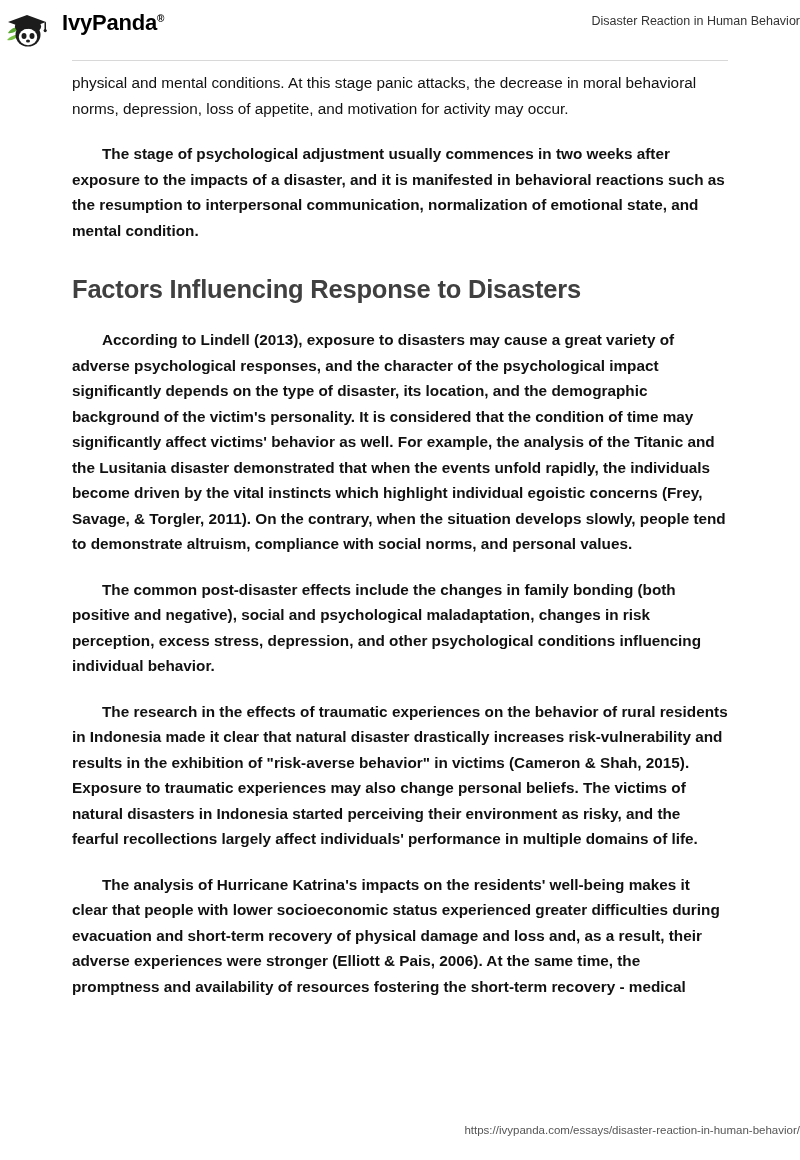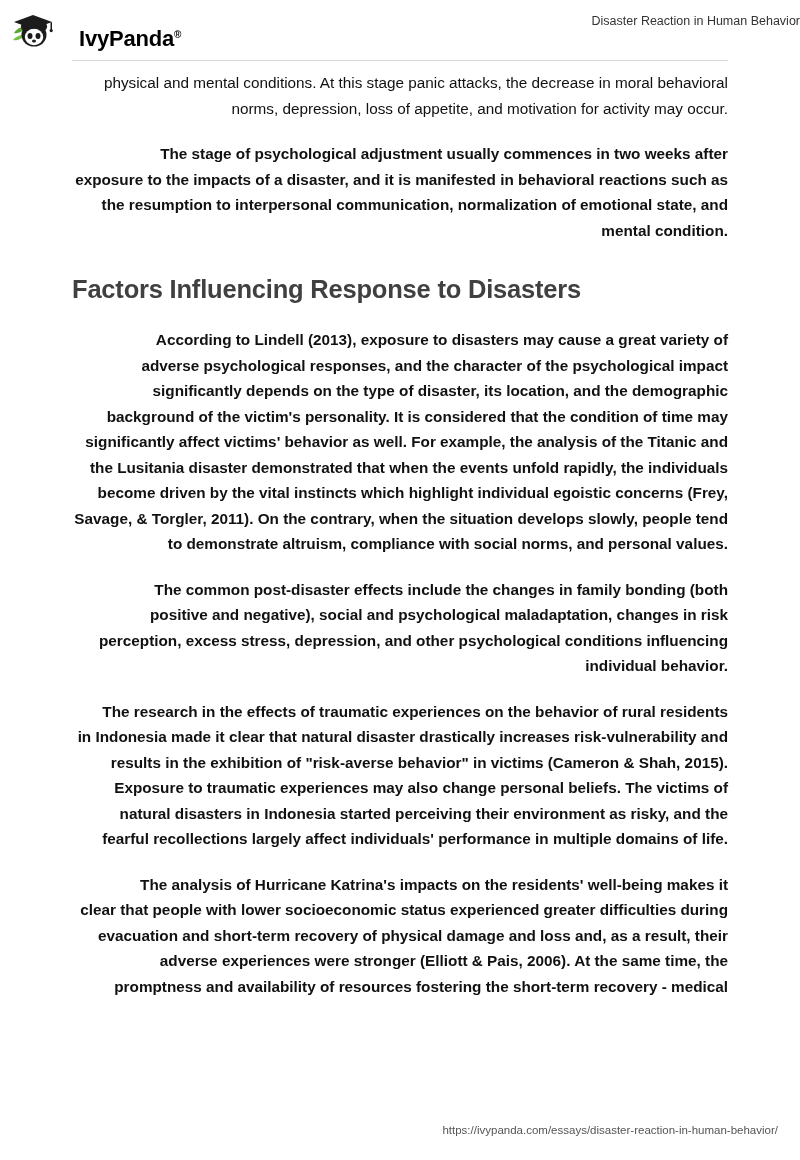--- a/index.html
+++ b/index.html
@@ -27,25 +27,25 @@
   .header {
     position: absolute;
     top: 0;
     left: 0;
     width: 800px;
     height: 62px;
   }
 
   .brand {
     position: absolute;
-    left: 11px;
+    left: 5px;
     top: 12px;
     display: flex;
-    align-items: flex-end;
-    gap: 24px;
+    align-items: flex-start;
+    gap: 13px;
   }
 
   .logo-mark {
     width: 44px;
     height: 38px;
     position: relative;
   }
 
   .brand-text {
     font-size: 22px;
@@ -86,21 +86,21 @@
     left: 72px;
     top: 70px;
     width: 656px;
   }
 
   .content p {
     margin: 0 0 20px 0;
     font-size: 15.3px;
     line-height: 25.5px;
     color: #111111;
-    text-align: right;
+    text-align: left;
   }
 
   .content p.indent {
     text-indent: 30px;
     font-weight: bold;
   }
 
   h2.section-heading {
     font-size: 25.5px;
     line-height: 32px;
@@ -110,21 +110,20 @@
     letter-spacing: -0.2px;
   }
 
   
   .footer {
     position: absolute;
     left: 0;
     bottom: 24px;
     width: 800px;
     text-align: right;
-    padding-right: 22px;
     box-sizing: border-box;
     font-size: 11.5px;
     color: #555555;
   }
 </style>
 </head>
 <body>
 
 <div class="page">
 

